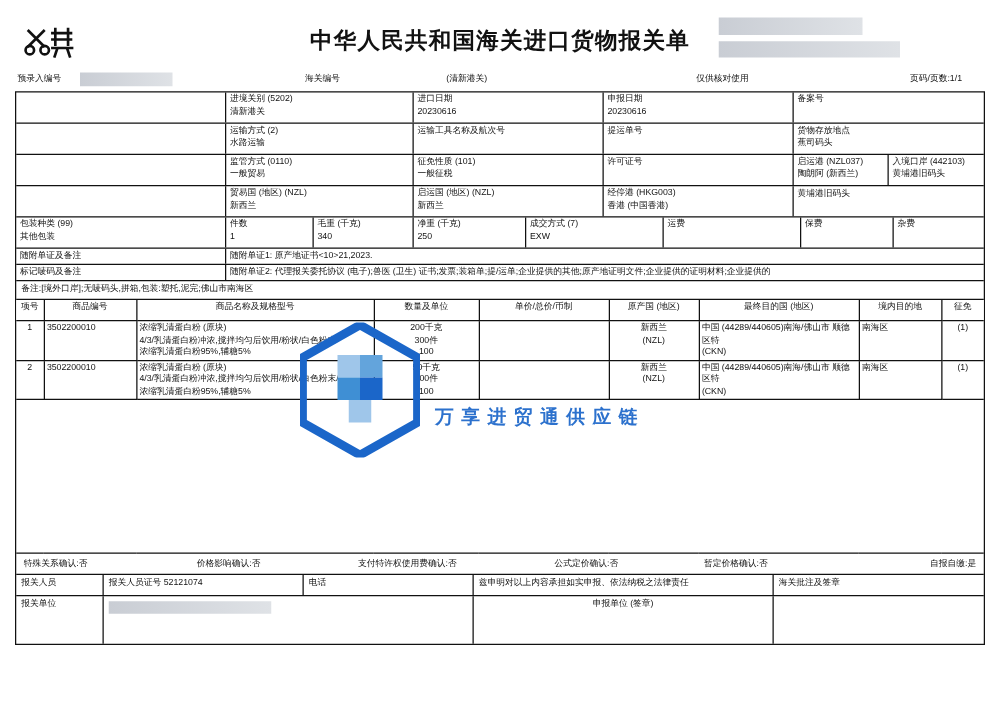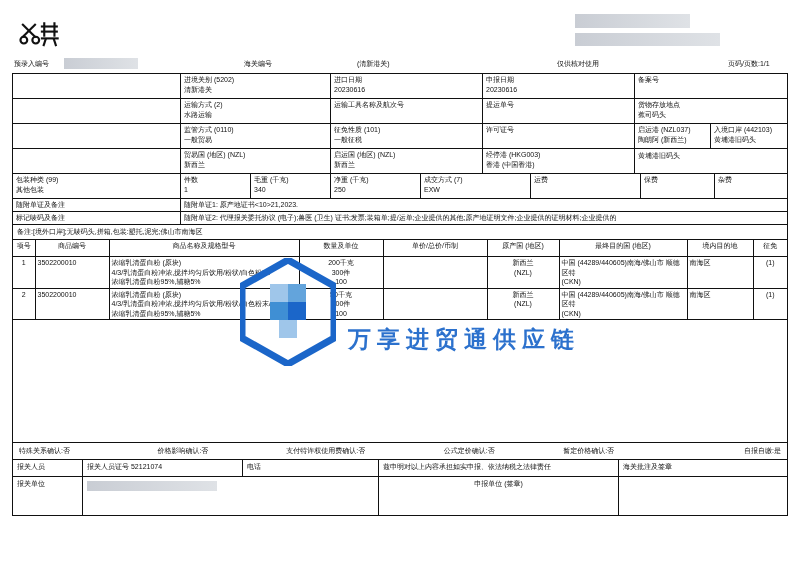--- a/index.html
+++ b/index.html
@@ -61,21 +61,21 @@
   .confrow{display:flex;border-bottom:1px solid #111;height:16px;align-items:center;}
   .confrow div{font-size:7px;padding-left:6px;}
 
   
   .ftr .cell{padding:2px 4px;}
 
   
   .wm{position:absolute;left:240px;top:258px;width:400px;height:110px;pointer-events:none;}
   .wm-hex{position:absolute;left:0;top:0;width:96px;height:108px;}
   .wm-txt{position:absolute;left:104px;top:18px;font-size:38px;font-weight:bold;color:#1b66c9;letter-spacing:2px;font-family:"DejaVu Sans","Liberation Sans",sans-serif;opacity:.92;}
-  .wm-sub{position:absolute;left:108px;top:66px;font-size:23px;font-weight:bold;color:#1b66c9;letter-spacing:6px;opacity:.92;}
+  .wm-sub{position:absolute;left:108px;top:66px;font-size:15px;font-weight:bold;color:#1b66c9;letter-spacing:6px;opacity:.92;}
 </style>
 </head>
 <body>
 
 <div class="page">
 
   <div class="hdr">
     <svg class="logo" viewBox="0 0 100 80">
       <g stroke="#111" stroke-width="5" fill="none">
         <path d="M8 14 L40 46"></path>
@@ -84,20 +84,21 @@
         <circle cx="40" cy="52" r="8"></circle>
         <path d="M52 20 L92 20"></path>
         <path d="M52 32 L92 32"></path>
         <path d="M60 10 L60 44"></path>
         <path d="M84 10 L84 44"></path>
         <path d="M52 48 L94 48"></path>
         <path d="M64 48 L58 66"></path>
         <path d="M82 48 L88 66"></path>
       </g>
     </svg>
+    <div class="title">中华人民共和国海关进口货物报关单</div>
     <div class="redact hdr-redact1"></div>
     <div class="redact hdr-redact2"></div>
   </div>
 
   <div class="toprow">
     <span class="lbl tr-pre">预录入编号</span>
     <span class="redact tr-pre-red"></span>
     <span class="lbl tr-cus">海关编号</span>
     <span class="lbl tr-cus2">(清新港关)</span>
     <span class="lbl tr-only">仅供核对使用</span>

